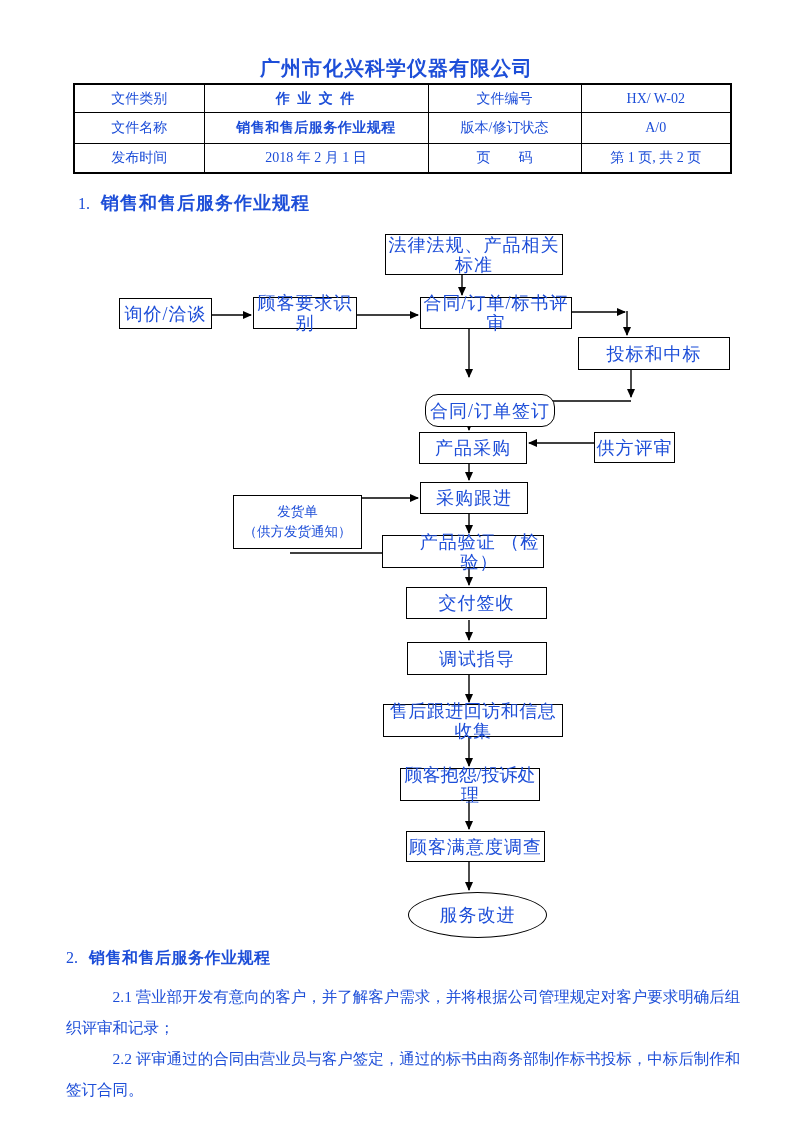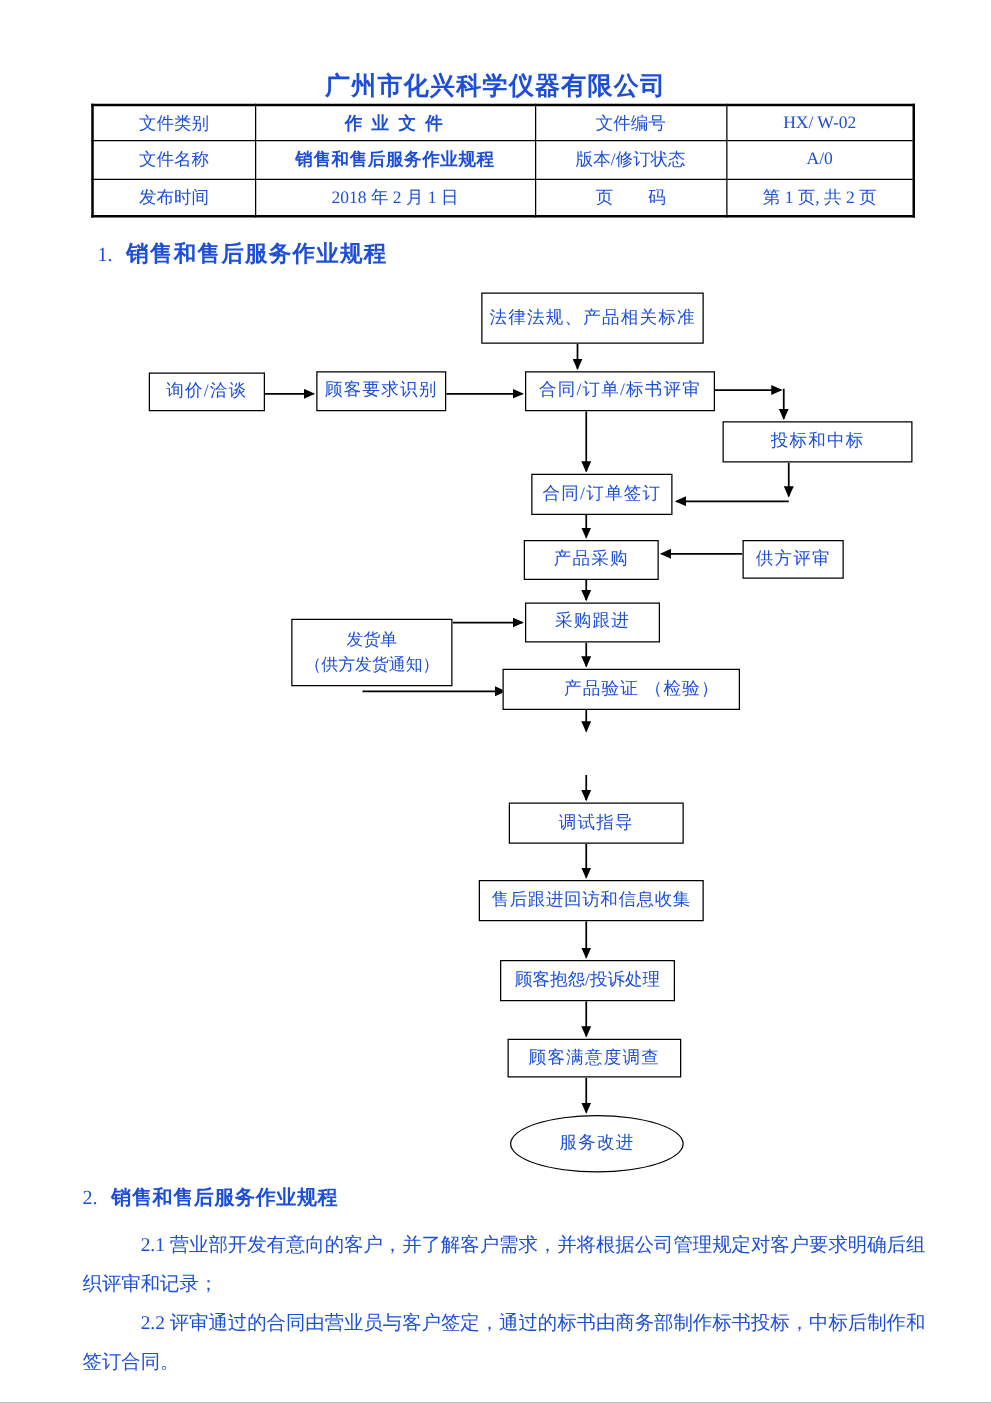--- a/index.html
+++ b/index.html
@@ -35,21 +35,21 @@
     font-family:"Liberation Sans", sans-serif; font-weight:bold;
   }
   #sec1 { top:191px; left:78px; }
   #sec1 .sec-title { font-size:18px; letter-spacing:1px; }
   #sec2 { top:948px; left:66px; }
   #sec2 .sec-title { font-size:16px; letter-spacing:0.5px; }
   .fbox {
     position:absolute; box-sizing:border-box; border:1px solid #000;
     background:#fff; display:flex; flex-direction:column;
     align-items:center; justify-content:center; text-align:center;
-    font-size:14px; line-height:20px; letter-spacing:1px; z-index:2;
+    font-size:18px; line-height:20px; letter-spacing:1px; z-index:2;
   }
   .ellipse { border-radius:50%; }
   svg.arrows {
     position:absolute; left:0; top:0; z-index:1; pointer-events:none;
   }
   svg.arrows line { stroke:#000; stroke-width:1.4; }
   .body-text {
     position:absolute; left:66px; top:981px; width:676px;
     font-size:15.5px; line-height:31px;
   }
@@ -133,38 +133,41 @@
   </div>
   <div class="fbox" style="left:253px;top:297px;width:104px;height:32px;">
     <span>顾客要求识别</span>
   </div>
   <div class="fbox" style="left:420px;top:297px;width:152px;height:32px;">
     <span>合同/订单/标书评审</span>
   </div>
   <div class="fbox" style="left:578px;top:337px;width:152px;height:33px;">
     <span>投标和中标</span>
   </div>
-  <div class="fbox" style="left:425px;top:379px;width:113px;height:33px;">
+  <div class="fbox" style="left:425px;top:394px;width:130px;height:33px;border-radius:13px;">
     <span>合同/订单签订</span>
   </div>
   <div class="fbox" style="left:419px;top:432px;width:108px;height:32px;">
     <span>产品采购</span>
   </div>
   <div class="fbox" style="left:594px;top:432px;width:81px;height:31px;">
     <span>供方评审</span>
   </div>
   <div class="fbox" style="left:233px;top:495px;width:129px;height:54px;font-size:13.5px;letter-spacing:0;">
     <span>发货单</span>
     <span>（供方发货通知）</span>
   </div>
   <div class="fbox" style="left:420px;top:482px;width:108px;height:32px;">
     <span>采购跟进</span>
   </div>
-  <div class="fbox" style="left:402px;top:535px;width:190px;height:33px;padding-left:33px;">
+  <div class="fbox" style="left:382px;top:535px;width:162px;height:33px;padding-left:33px;">
     <span>产品验证 （检验）</span>
+  </div>
+  <div class="fbox" style="left:406px;top:587px;width:141px;height:32px;">
+    <span>交付签收</span>
   </div>
   <div class="fbox" style="left:407px;top:642px;width:140px;height:33px;">
     <span>调试指导</span>
   </div>
   <div class="fbox" style="left:383px;top:704px;width:180px;height:33px;letter-spacing:0.5px;">
     <span>售后跟进回访和信息收集</span>
   </div>
   <div class="fbox" style="left:400px;top:768px;width:140px;height:33px;letter-spacing:0;">
     <span>顾客抱怨/投诉处理</span>
   </div>

